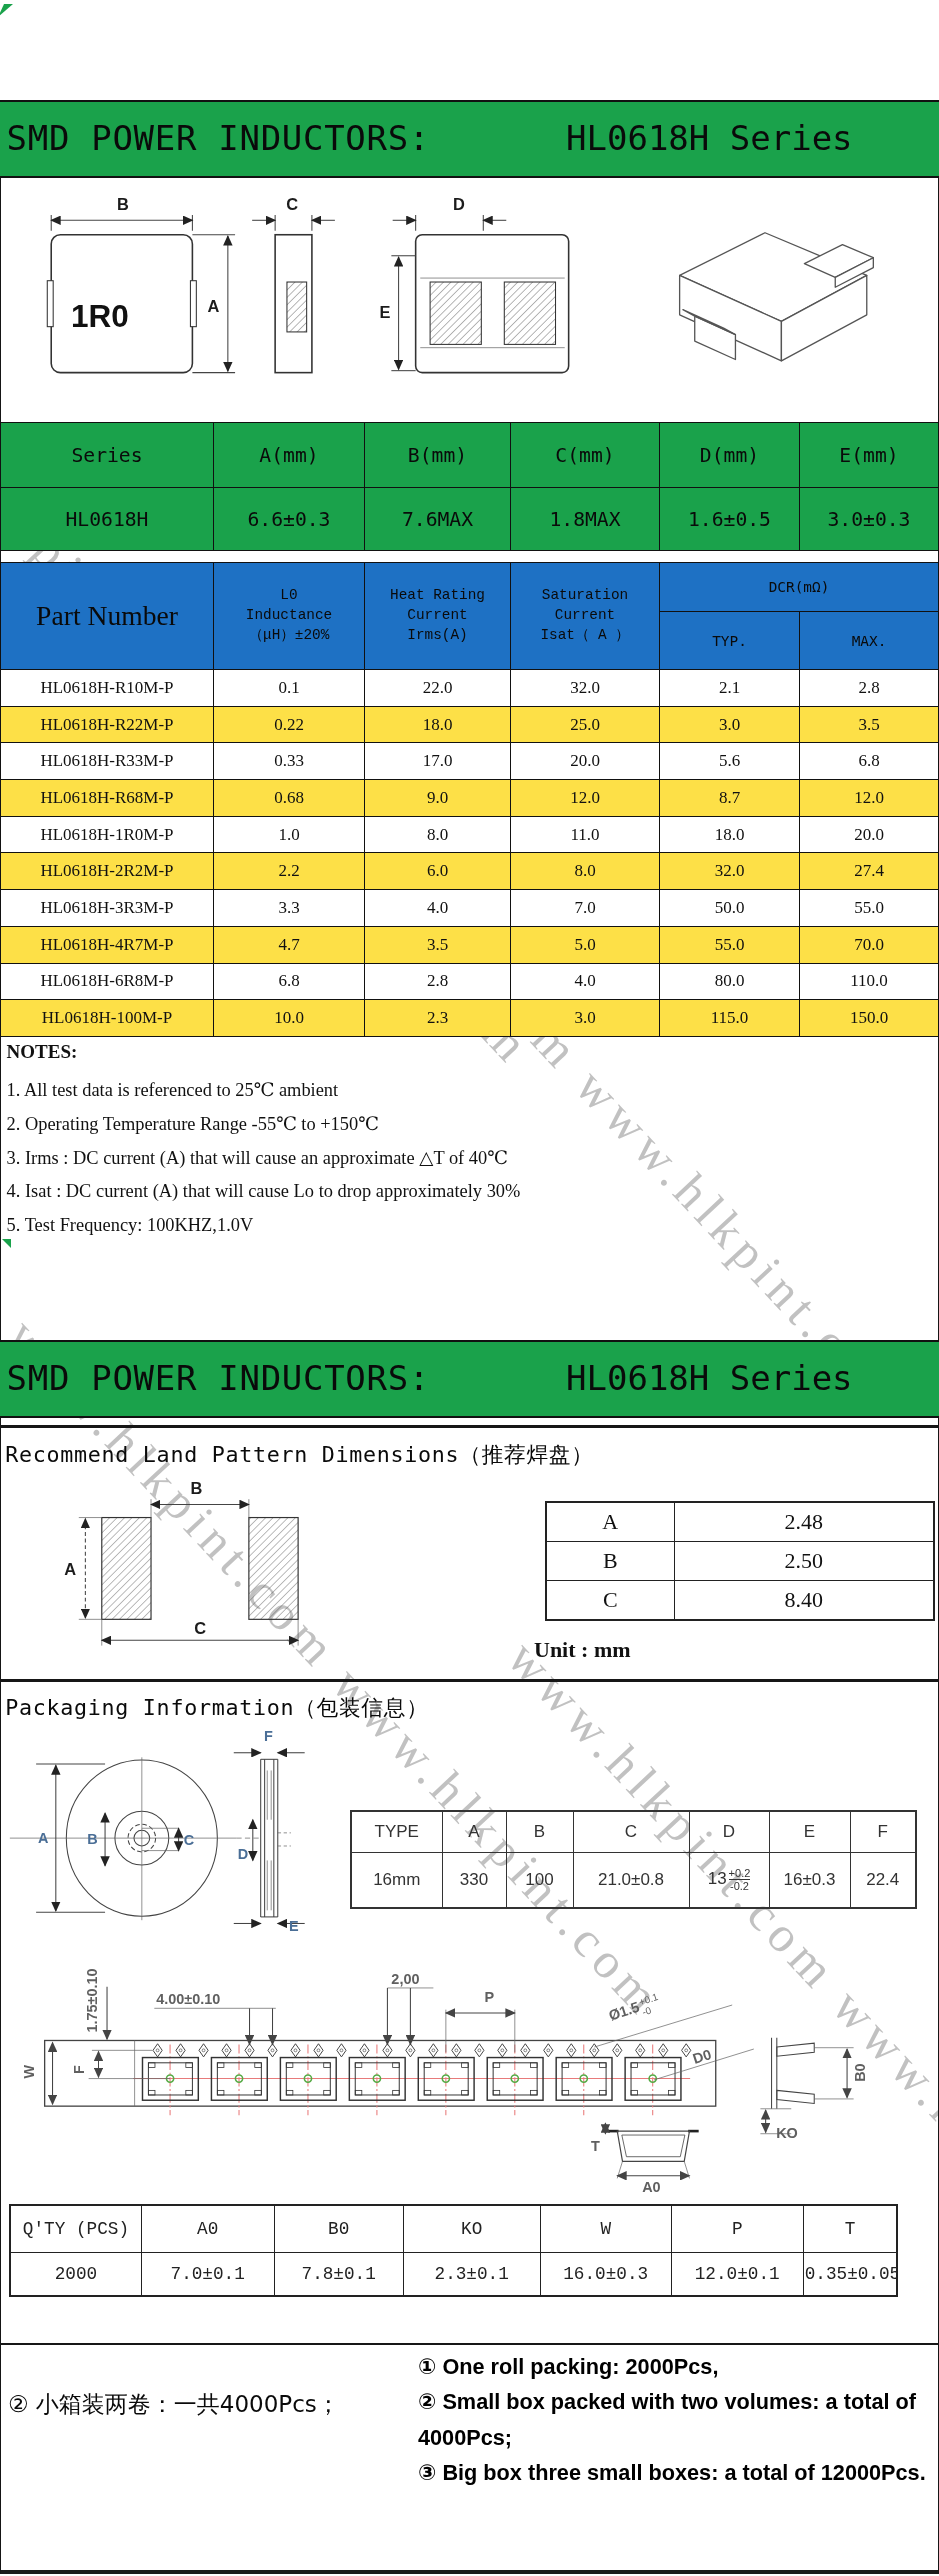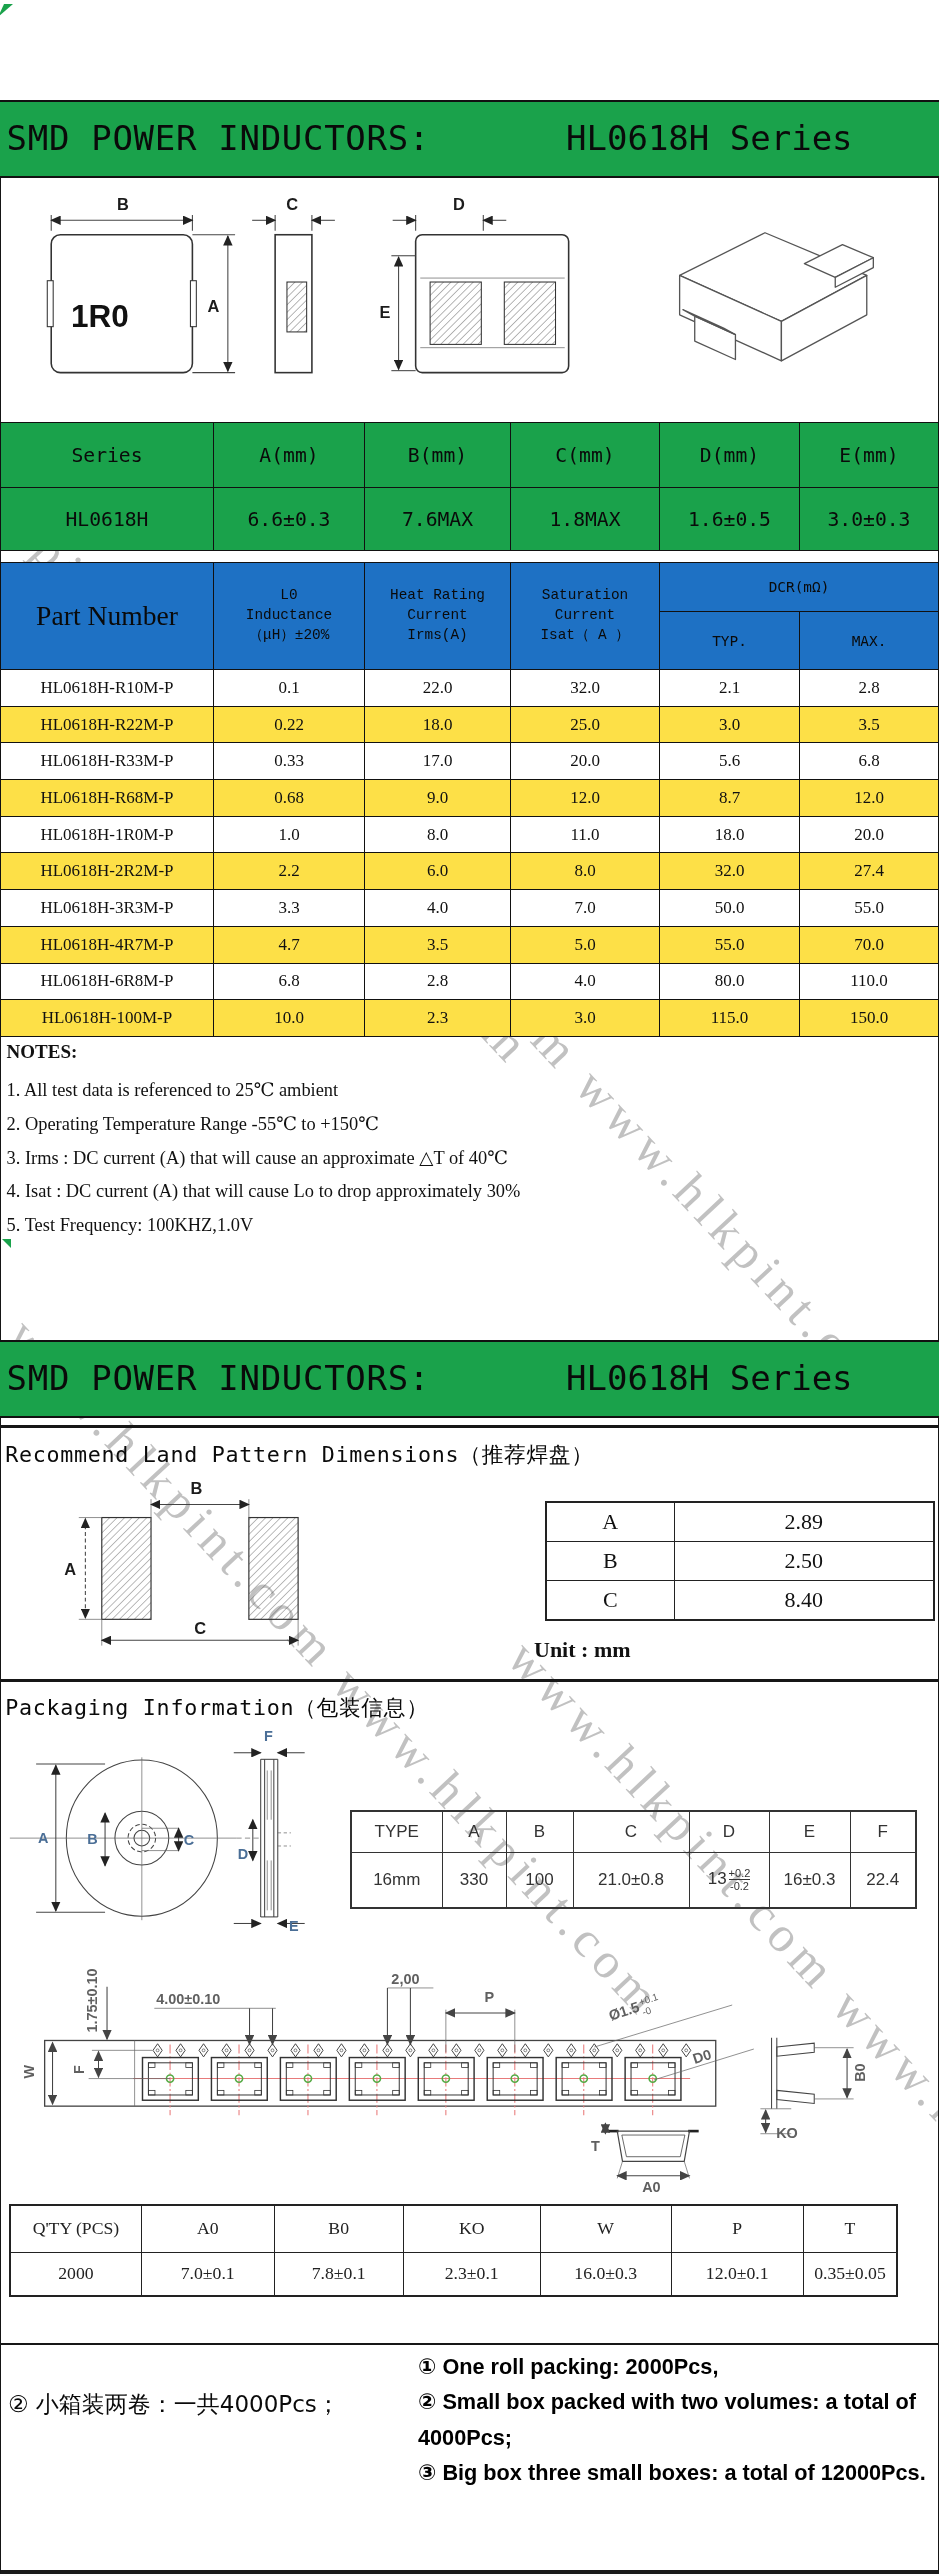--- a/index.html
+++ b/index.html
@@ -42,21 +42,21 @@
   #lpTable{border:2px solid #222;}
   #unitLbl{position:absolute;left:534px;top:1637px;font-family:"Liberation Serif","DejaVu Serif",serif;
            font-size:22px;font-weight:700;}
   
   #typeTable{position:absolute;left:350px;top:1810px;width:567px;height:99px;font-family:"Liberation Sans","DejaVu Sans",sans-serif;}
   #typeTable td{font-size:17px;border:1.3px solid #333;color:#333;}
   #typeTable{border:2px solid #333;}
   .stack{display:inline-flex;flex-direction:column;font-size:11px;line-height:12.5px;vertical-align:middle;margin-left:2px;text-align:center;}
   .stack .sp{border-bottom:1px solid #333;}
   
-  #qtyTable{position:absolute;left:9.2px;top:2204px;width:889px;height:93px;font-family:Liberation Serif, serif;}
+  #qtyTable{position:absolute;left:9.2px;top:2204px;width:889px;height:93px;font-family:Liberation Mono, monospace;}
   #qtyTable td{font-size:17.7px;border:1.3px solid #222;color:#222;}
   #qtyTable{border:2px solid #222;}
   
   .cnNote{position:absolute;left:7.9px;width:407px;height:35px;font-size:23px;
           font-family:"DejaVu Sans","Liberation Sans",sans-serif;color:#0a0a0a;}
   .enNote{position:absolute;left:418px;width:525px;height:35px;font-size:21.7px;font-weight:700;
           font-family:"Liberation Sans","DejaVu Sans",sans-serif;color:#000;}
   
   svg{position:absolute;left:0;overflow:visible;}
   svg text{font-family:"Liberation Sans","DejaVu Sans",sans-serif;}
@@ -339,21 +339,21 @@
   </svg>
 
   <table id="lpTable">
     <colgroup>
         <col style="width:128px">
         <col>
       </colgroup>
     <tbody>
         <tr style="height:39px">
           <td>A</td>
-          <td>2.89</td>
+          <td>2.48</td>
         </tr>
     <tr style="height:39px">
           <td>B</td>
           <td>2.50</td>
         </tr>
     <tr>
           <td>C</td>
           <td>8.40</td>
         </tr>
   </tbody>

